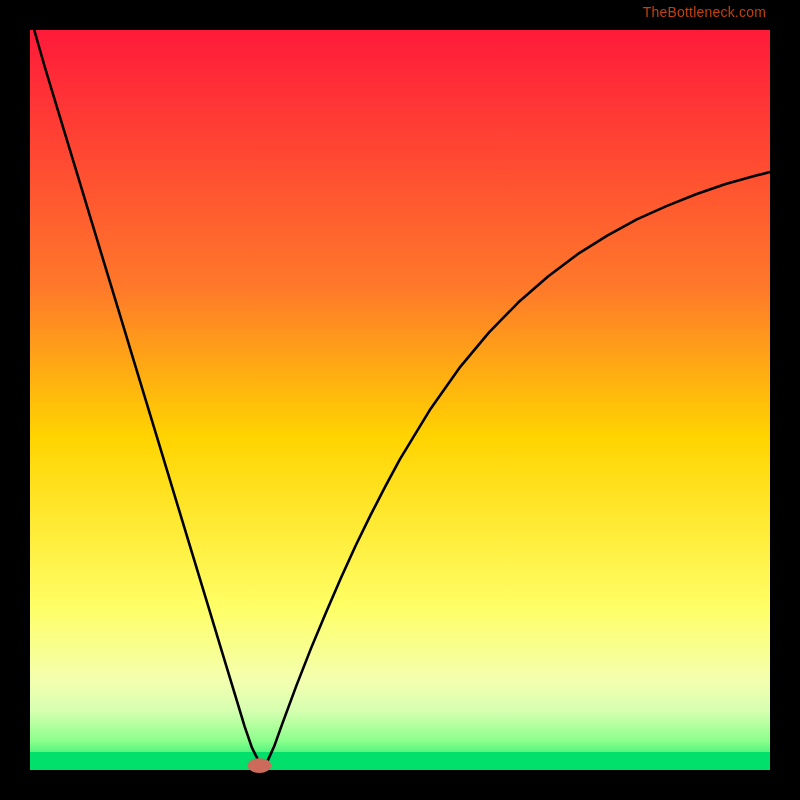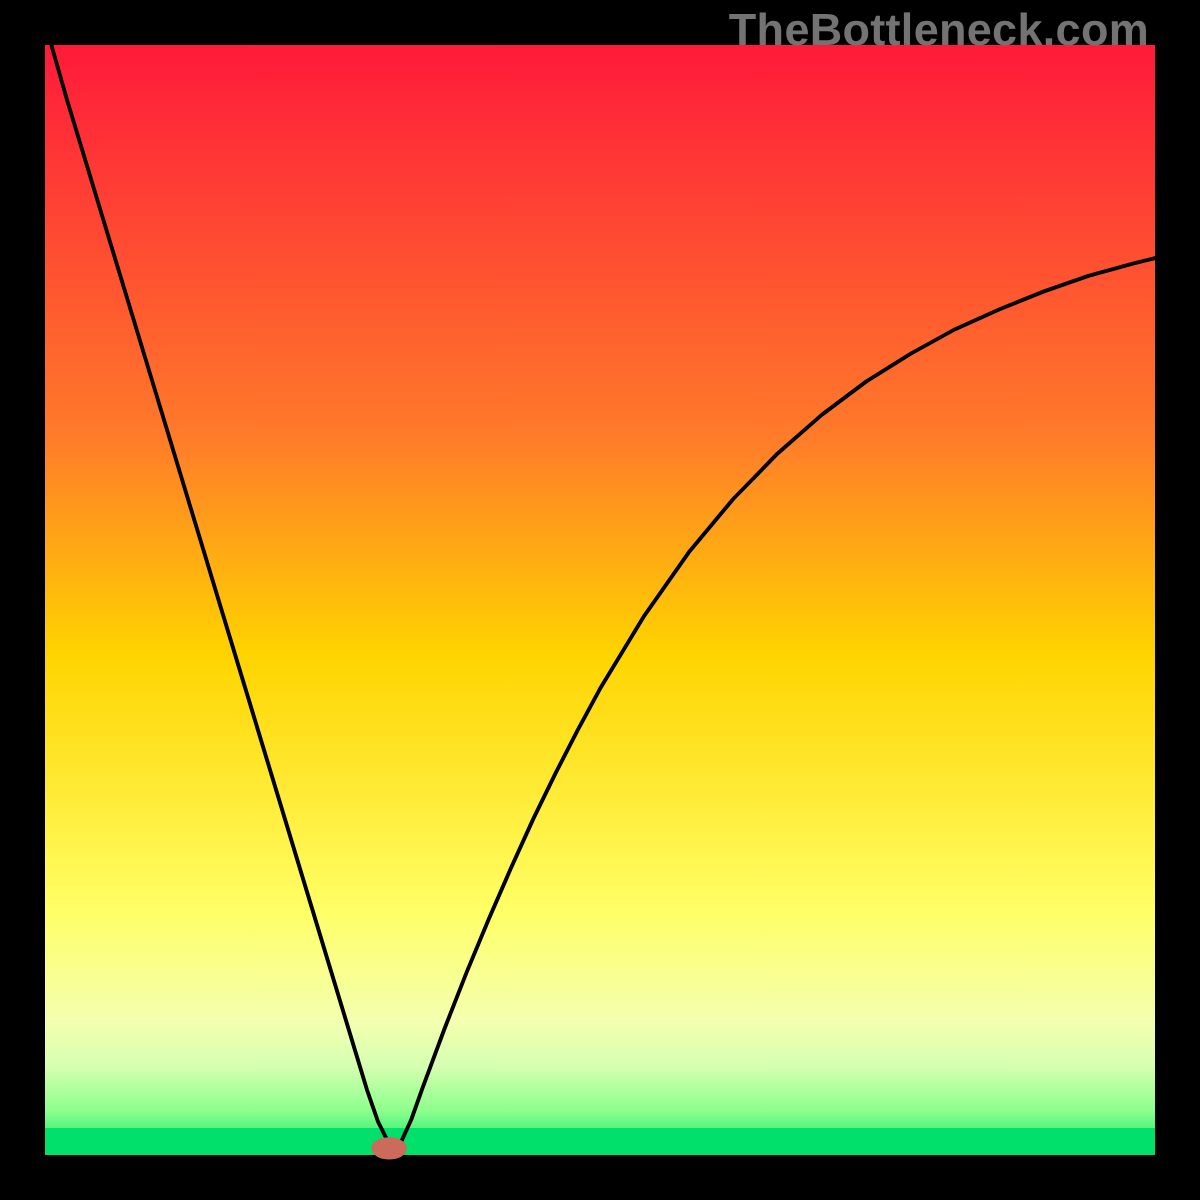--- a/index.html
+++ b/index.html
@@ -33,24 +33,24 @@
   .green-strip {
     position: absolute;
     left: 0;
     bottom: 0;
     width: 100%;
   }
   .watermark {
     position: absolute;
     top: 4px;
     right: 34px;
-    color: #737373;
-    font-size: 30px;
+    color: #c2410c;
+    font-size: 14px;
     letter-spacing: 0.2px;
-    font-weight: 700;
+    font-weight: 400;
     user-select: none;
   }
   svg.curve {
     position: absolute;
     left: 0; top: 0;
     width: 100%;
     height: 100%;
     overflow: visible;
   }
 </style>

